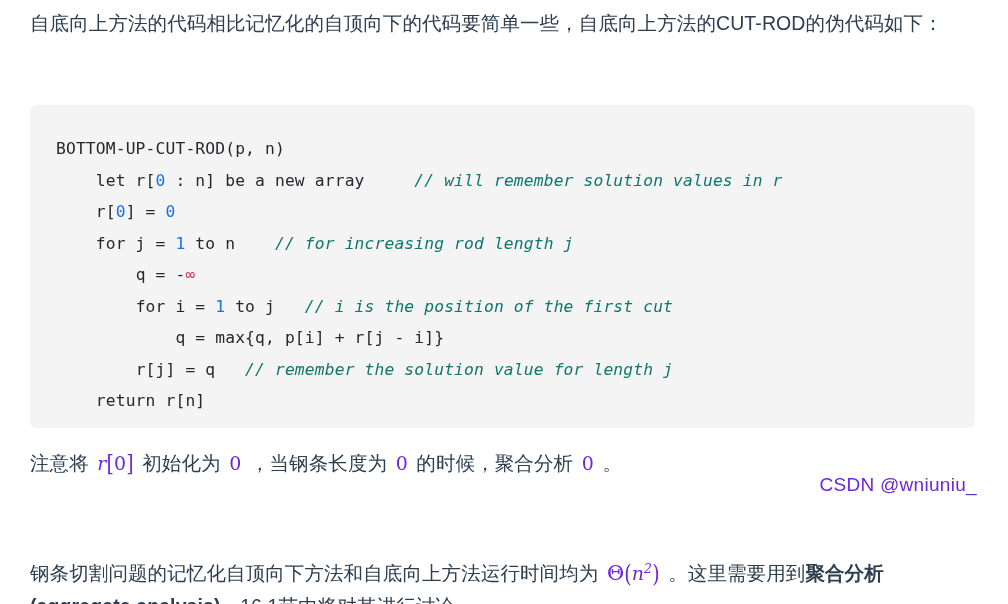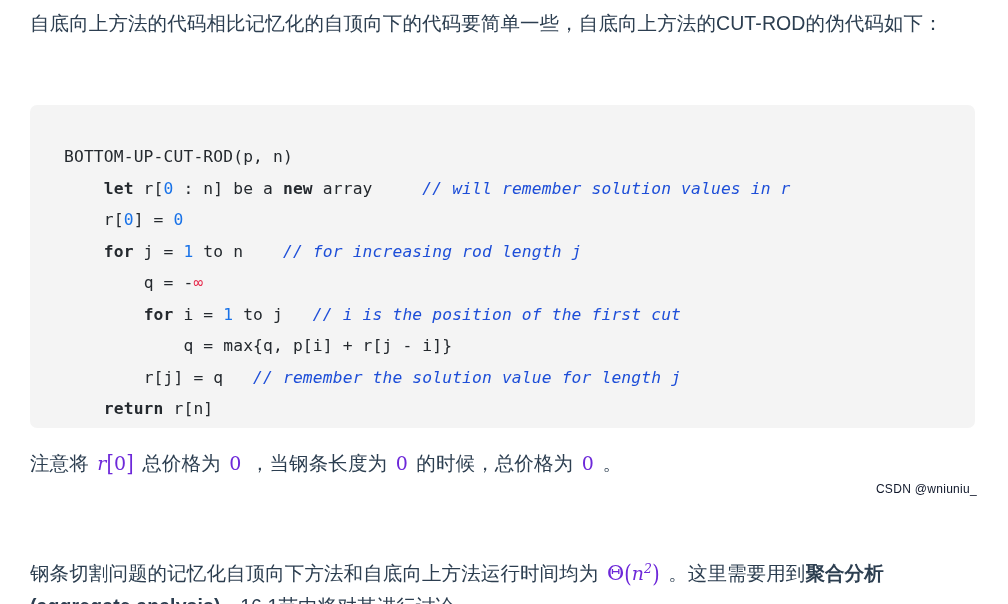--- a/index.html
+++ b/index.html
@@ -103,65 +103,65 @@
     width: 945px;
     height: 323px;
     background: #f4f4f4;
     border-radius: 7px;
     box-sizing: border-box;
     padding: 20px 0 0 18px;
     overflow: hidden;
   }
 
   #code-pre {
-    margin: 16px;
+    margin: 8px;
     font-family: "DejaVu Sans Mono", "Liberation Mono", monospace;
     font-size: 16.3px;
     line-height: 31.5px;
     color: #24292e;
     white-space: pre;
     letter-spacing: 0.15px;
   }
 
   .code-line {
     white-space: pre;
     min-height: 31.5px;
   }
 
-  .tok-kw      { font-weight: bold; color: #24292e; }
+  .tok-kw      { font-weight: normal; color: #24292e; }
   .tok-num     { color: #1872e8; }
   .tok-plain   { color: #24292e; }
   .tok-red     { color: #e6294b; }
-  .tok-comment { color: #1d4ed8; font-style: italic; }
+  .tok-comment { color: #0f766e; font-style: italic; }
 
   
   #watermark {
     position: absolute;
     right: 31px;
     bottom: 8px;
     font-family: "Liberation Sans", sans-serif;
-    font-size: 12px;
-    color: #0f172a;
+    font-size: 19px;
+    color: #6d28d9;
     letter-spacing: 0.3px;
     white-space: nowrap;
   }
 </style>
 </head>
 <body>
 
 <div class="page">
 
   <div class="prose" id="intro-paragraph">自底向上方法的代码相比记忆化的自顶向下的代码要简单一些，自底向上方法的CUT-ROD的伪代码如下：</div>
 
   <div id="code-block">
     <pre id="code-pre"><div class="code-line"><span class="tok-plain">BOTTOM-UP-CUT-ROD(p, n)</span></div><div class="code-line"><span class="tok-plain">    </span><span class="tok-kw">let</span><span class="tok-plain"> r[</span><span class="tok-num">0</span><span class="tok-plain"> : n] be a </span><span class="tok-kw">new</span><span class="tok-plain"> array</span><span class="tok-plain">     </span><span class="tok-comment">// will remember solution values in r</span></div><div class="code-line"><span class="tok-plain">    </span><span class="tok-plain">r[</span><span class="tok-num">0</span><span class="tok-plain">] = </span><span class="tok-num">0</span></div><div class="code-line"><span class="tok-plain">    </span><span class="tok-kw">for</span><span class="tok-plain"> j = </span><span class="tok-num">1</span><span class="tok-plain"> to n</span><span class="tok-plain">    </span><span class="tok-comment">// for increasing rod length j</span></div><div class="code-line"><span class="tok-plain">        </span><span class="tok-plain">q = </span><span class="tok-plain">-</span><span class="tok-red">∞</span></div><div class="code-line"><span class="tok-plain">        </span><span class="tok-kw">for</span><span class="tok-plain"> i = </span><span class="tok-num">1</span><span class="tok-plain"> to j</span><span class="tok-plain">   </span><span class="tok-comment">// i is the position of the first cut</span></div><div class="code-line"><span class="tok-plain">            </span><span class="tok-plain">q = max{q, p[i] + r[j - i]}</span></div><div class="code-line"><span class="tok-plain">        </span><span class="tok-plain">r[j] = q</span><span class="tok-plain">   </span><span class="tok-comment">// remember the solution value for length j</span></div><div class="code-line"><span class="tok-plain">    </span><span class="tok-kw">return</span><span class="tok-plain"> r[n]</span></div></pre>
   </div>
 
   <div class="prose" id="note-paragraph">
-    <span>注意将 </span><span class="math"><span class="mvar">r</span><span class="mbrk">[</span><span class="mnum">0</span><span class="mbrk">]</span></span><span> 总价格为 </span><span class="math">0</span><span> ，当钢条长度为 </span><span class="math">0</span><span> 的时候，总价格为 </span><span class="math">0</span><span> 。</span>
+    <span>注意将 </span><span class="math"><span class="mvar">r</span><span class="mbrk">[</span><span class="mnum">0</span><span class="mbrk">]</span></span><span> 初始化为 </span><span class="math">0</span><span> ，当钢条长度为 </span><span class="math">0</span><span> 的时候，聚合分析 </span><span class="math">0</span><span> 。</span>
   </div>
 
   <div class="prose" id="complexity-paragraph">
     <span>钢条切割问题的记忆化自顶向下方法和自底向上方法运行时间均为 </span><span class="math"><span class="mbigop">Θ</span><span class="mparen">(</span><span class="mvar">n</span><span class="msup">2</span><span class="mparen">)</span></span><span> 。这里需要用到</span><b class="bold">聚合分析(aggregate analysis)</b><span>，16.1节中将对其进行讨论。</span>
   </div>
 
   <div id="watermark">CSDN @wniuniu_</div>
 
 </div>
 

